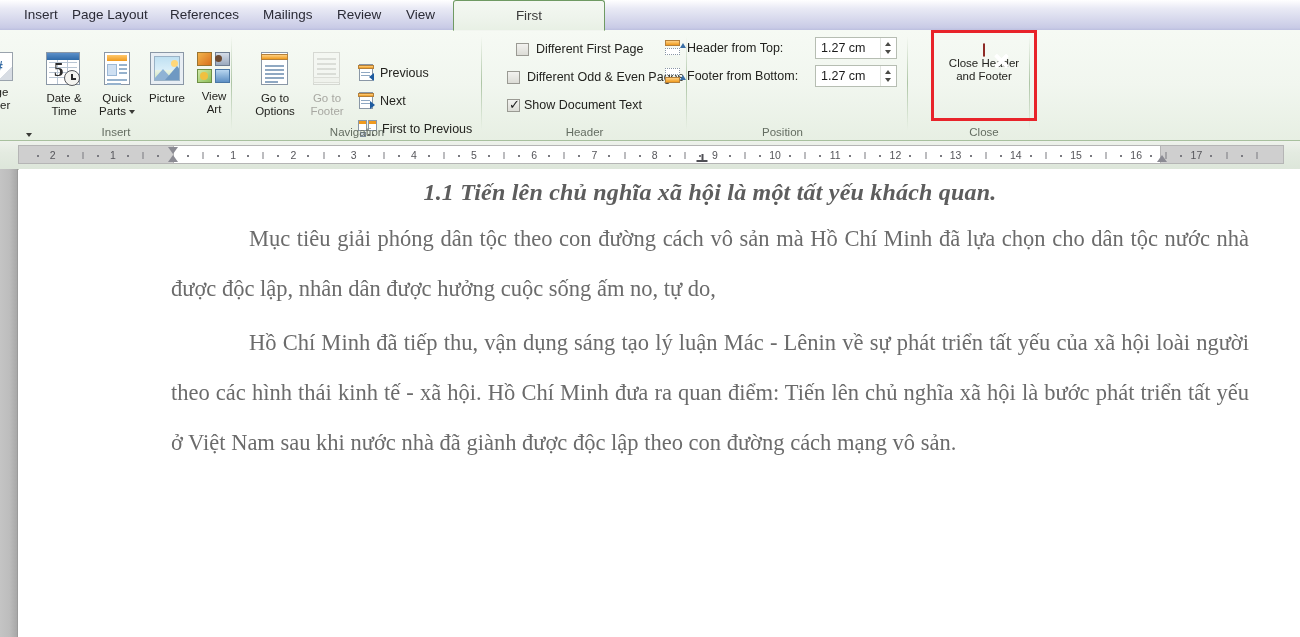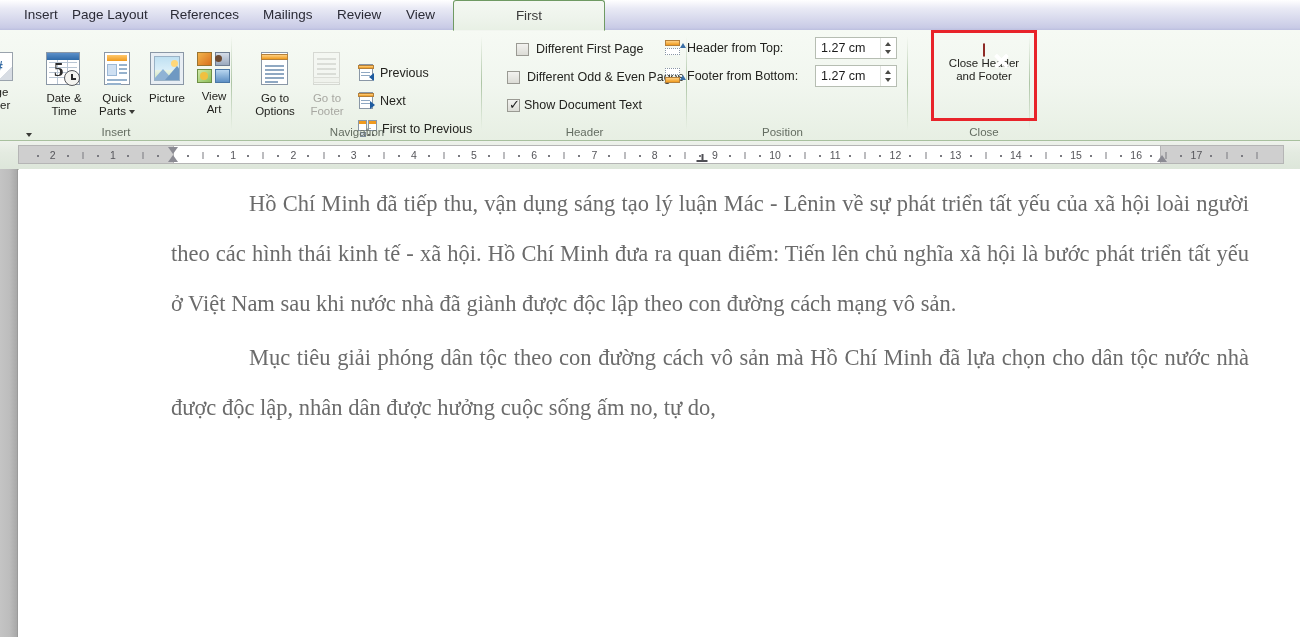--- a/index.html
+++ b/index.html
@@ -511,19 +511,20 @@
       <div class="indent-bot" style="left:154px"></div>
       <div class="indent-bot" style="left:1143px"></div>
       <div class="tabstop" style="left:683px"></div>
     </div>
   </div>
 
   <div class="leftrail"></div>
 
   <div class="page">
     <div class="doc">
+      <h1>1.1 Tiến lên chủ nghĩa xã hội là một tất yếu khách quan.</h1>
+      <p>Mục tiêu giải phóng dân tộc theo con đường cách vô sản mà Hồ Chí Minh đã lựa chọn cho dân tộc nước nhà được độc lập, nhân dân được hưởng cuộc sống ấm no, tự do,</p>
       <p>Hồ Chí Minh đã tiếp thu, vận dụng sáng tạo lý luận Mác - Lênin về sự phát triển tất yếu của xã hội loài người theo các hình thái kinh tế - xã hội. Hồ Chí Minh đưa ra quan điểm: Tiến lên chủ nghĩa xã hội là bước phát triển tất yếu ở Việt Nam sau khi nước nhà đã giành được độc lập theo con đường cách mạng vô sản.</p>
-      <p>Mục tiêu giải phóng dân tộc theo con đường cách vô sản mà Hồ Chí Minh đã lựa chọn cho dân tộc nước nhà được độc lập, nhân dân được hưởng cuộc sống ấm no, tự do,</p>
     </div>
 
   </div>
 
 </div>
 
 </body></html>

